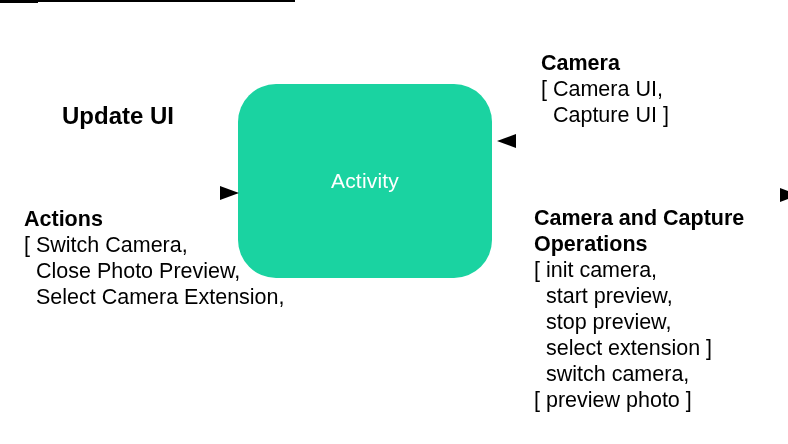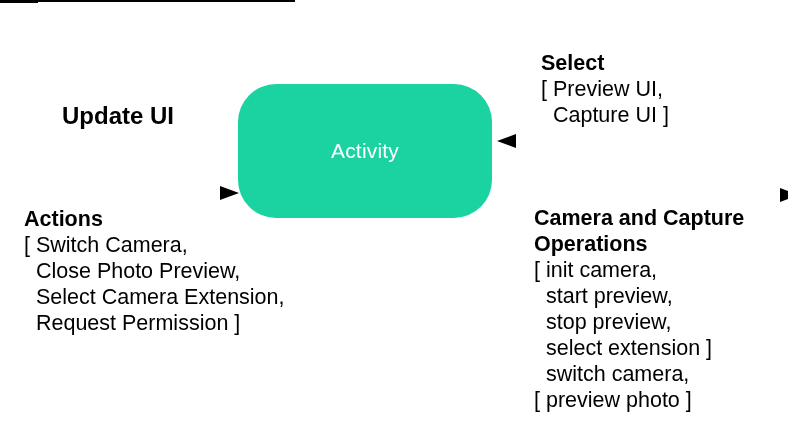--- a/index.html
+++ b/index.html
@@ -17,21 +17,21 @@
     overflow: hidden;
     background: var(--background);
     font-family: "Liberation Sans", sans-serif;
     color: var(--text);
   }
   .edge-fragment {
     position: absolute; left: 0; top: 1; width: 38px; height: 3px;
     background: var(--arrow);
   }
   .node {
-    position: absolute; left: 238px; top: 84px; width: 254px; height: 134px;
+    position: absolute; left: 238px; top: 84px; width: 254px; height: 194px;
     background: var(--node-fill);
     border-radius: 38px;
     display: flex; align-items: center; justify-content: center;
   }
   .node-label {
     color: var(--node-text);
     font-size: 21px;
     letter-spacing: 0.2px;
   }
   .hline { position: absolute; height: 2px; background: var(--arrow); }
@@ -85,31 +85,30 @@
 
   <div class="hline state"></div>
   <div class="ah point-left state-head"></div>
 
   <div class="hline operations"></div>
   <div class="ah point-right operations-head"></div>
 
   <div class="label-single bold update-ui-label">Update UI</div>
 
   <div class="textblock state-block">
-    <div class="bold">Select</div>
-    <div>[ Preview UI,</div>
+    <div class="bold">Camera</div>
+    <div>[ Camera UI,</div>
     <div>  Capture UI ]</div>
   </div>
 
   <div class="textblock actions-block">
     <div class="bold">Actions</div>
     <div>[ Switch Camera,</div>
     <div>  Close Photo Preview,</div>
     <div>  Select Camera Extension,</div>
-    <div>  Request Permission ]</div>
   </div>
 
   <div class="textblock operations-block">
     <div class="bold">Camera and Capture</div>
     <div class="bold">Operations</div>
     <div>[ init camera,</div>
     <div>  start preview,</div>
     <div>  stop preview,</div>
     <div>  select extension ]</div>
     <div>  switch camera,</div>

